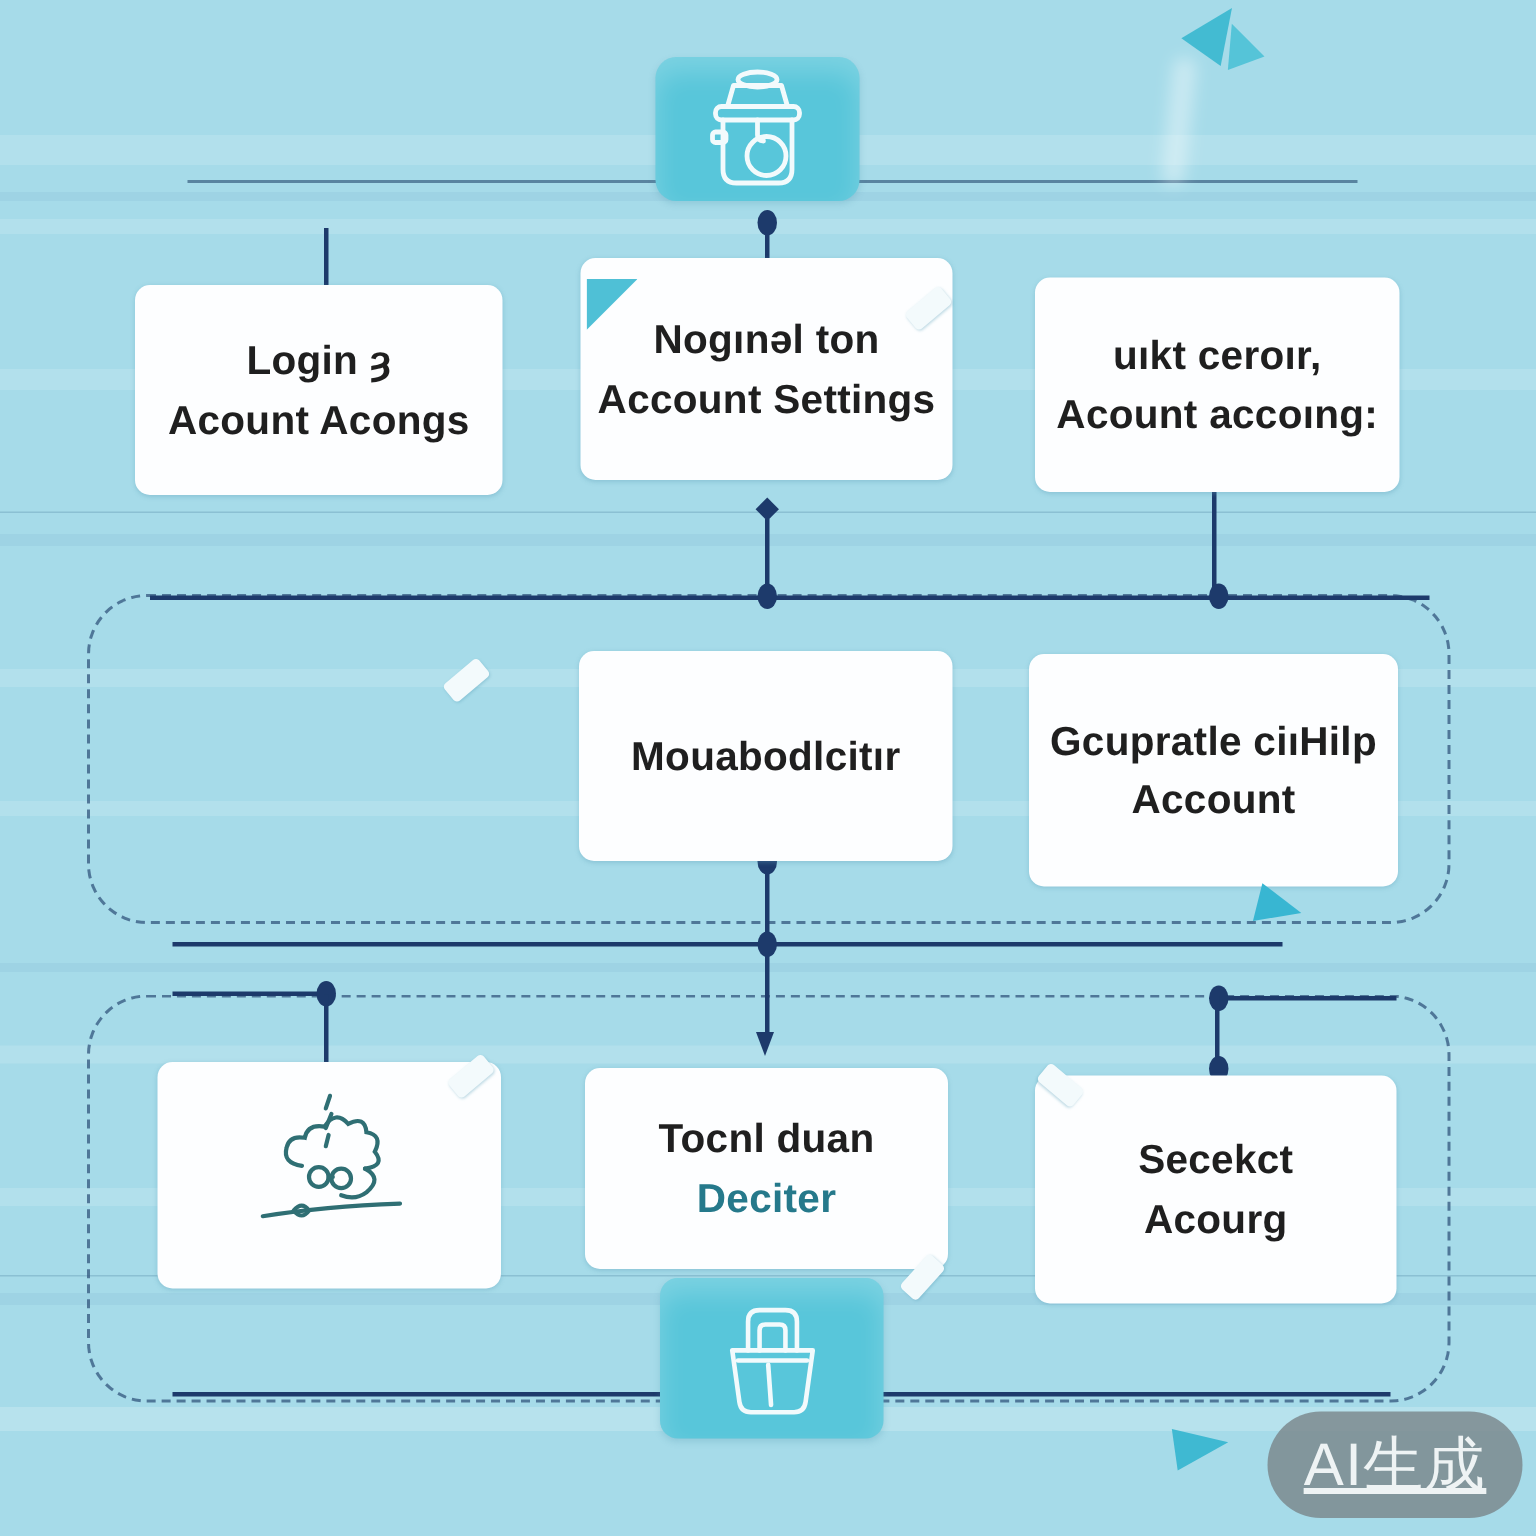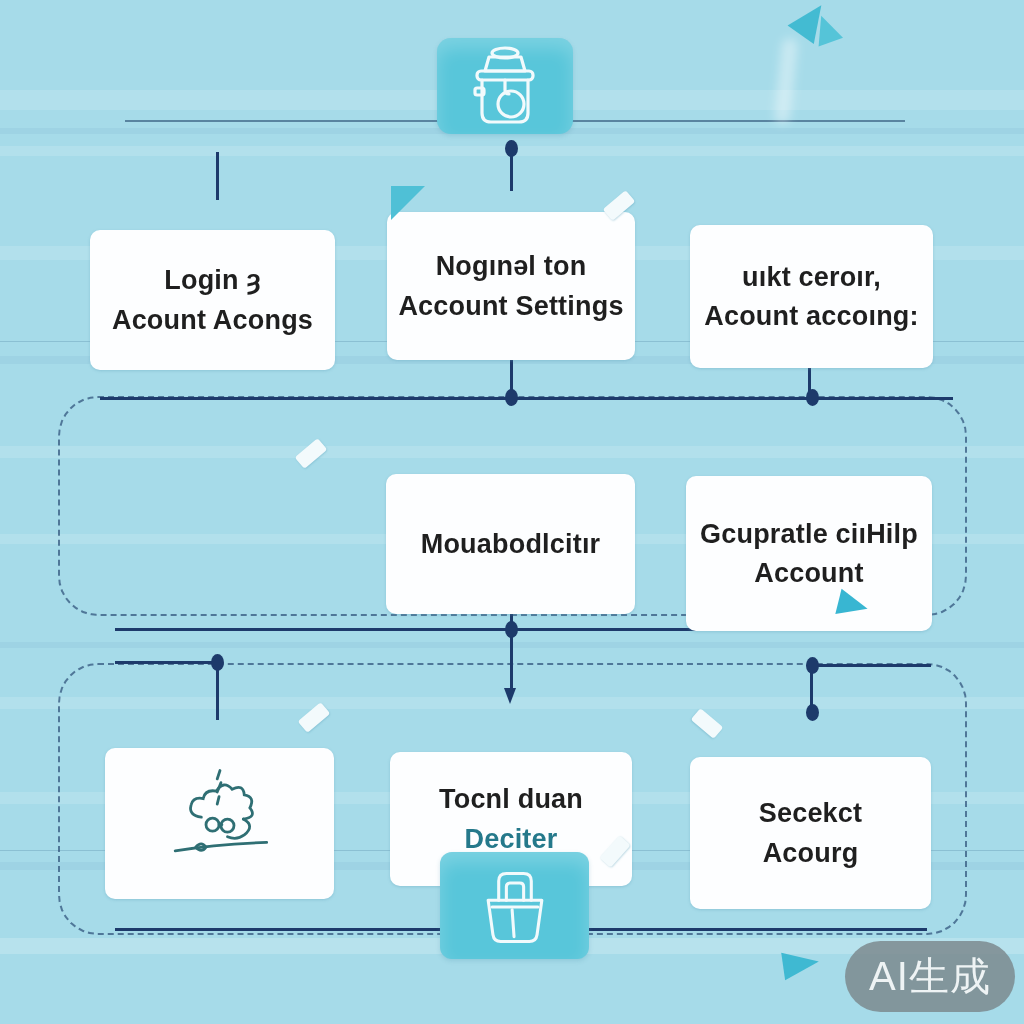--- a/index.html
+++ b/index.html
@@ -61,21 +61,21 @@
   .c-lrd2{left:806px;top:704px;}
   .c-botline{left:115px;top:928px;width:812px;}
 
   
   .iconbox{position:absolute;background:#58c6da;border-radius:14px;display:flex;align-items:center;justify-content:center;box-shadow:inset 0 10px 18px rgba(255,255,255,0.22), 0 2px 4px rgba(80,150,175,0.25);}
   .iconbox.top{left:437px;top:38px;width:136px;height:96px;}
   .iconbox.bottom{left:440px;top:852px;width:149px;height:107px;border-radius:12px;}
   .iconbox svg{display:block;}
 
   
-  .node{position:absolute;background:#fdfeff;border-radius:10px;display:flex;flex-direction:column;align-items:center;justify-content:center;gap:7px;text-align:center;color:#1f1f1f;font-size:27px;font-weight:600;letter-spacing:.2px;box-shadow:0 1px 3px rgba(90,155,180,0.35);margin-top:40px;}
+  .node{position:absolute;background:#fdfeff;border-radius:10px;display:flex;flex-direction:column;align-items:center;justify-content:center;gap:7px;text-align:center;color:#1f1f1f;font-size:27px;font-weight:600;letter-spacing:.2px;box-shadow:0 1px 3px rgba(90,155,180,0.35);}
   .node .nl{line-height:1.2;}
   .node .accent{color:#25798b;}
   .r1c1{left:90px;top:190px;width:245px;height:140px;}
   .r1c2{left:387px;top:172px;width:248px;height:148px;}
   .r1c3{left:690px;top:185px;width:243px;height:143px;}
   .r2c1{left:92px;top:437px;width:237px;height:138px;}
   .r2c2{left:386px;top:434px;width:249px;height:140px;}
   .r2c3{left:686px;top:436px;width:246px;height:155px;}
   .r3c1{left:105px;top:708px;width:229px;height:151px;}
   .r3c2{left:390px;top:712px;width:242px;height:134px;}
@@ -92,21 +92,21 @@
   .tri.t-r1c2{left:391px;top:186px;}
 
   
   .deco-arrow{position:absolute;width:0;height:0;border-top:13px solid transparent;border-bottom:13px solid transparent;}
   .deco-mid{left:838px;top:592px;border-left:30px solid #38b6d2;transform:rotate(14deg);}
   .deco-bot{left:783px;top:950px;border-left:36px solid #3fb9d2;border-top-width:14px;border-bottom-width:14px;transform:rotate(-8deg);}
   .dart1{position:absolute;left:793px;top:4px;width:0;height:0;border-top:16px solid transparent;border-bottom:16px solid transparent;border-left:36px solid #43bbd2;transform:rotate(-55deg);}
   .dart2{position:absolute;left:812px;top:16px;width:0;height:0;border-top:13px solid transparent;border-bottom:13px solid transparent;border-left:28px solid #55c4d8;transform:rotate(-110deg);}
 
   
-  .watermark{position:absolute;left:845px;top:941px;width:170px;height:71px;border-radius:36px;background:rgba(122,134,139,0.82);display:flex;align-items:center;justify-content:center;color:#eef3f4;font-size:40px;letter-spacing:1px;}
+  .watermark{position:absolute;left:845px;top:941px;width:170px;height:71px;border-radius:36px;background:rgba(122,134,139,0.82);display:flex;align-items:center;justify-content:center;color:#eef3f4;font-size:40px;letter-spacing:1px;text-decoration:underline;}
 </style>
 </head>
 <body>
 
 <div class="canvas">
 
   <div class="band b1"></div>
   <div class="band b2"></div>
   <div class="band b3"></div>
   <div class="band b4"></div>

